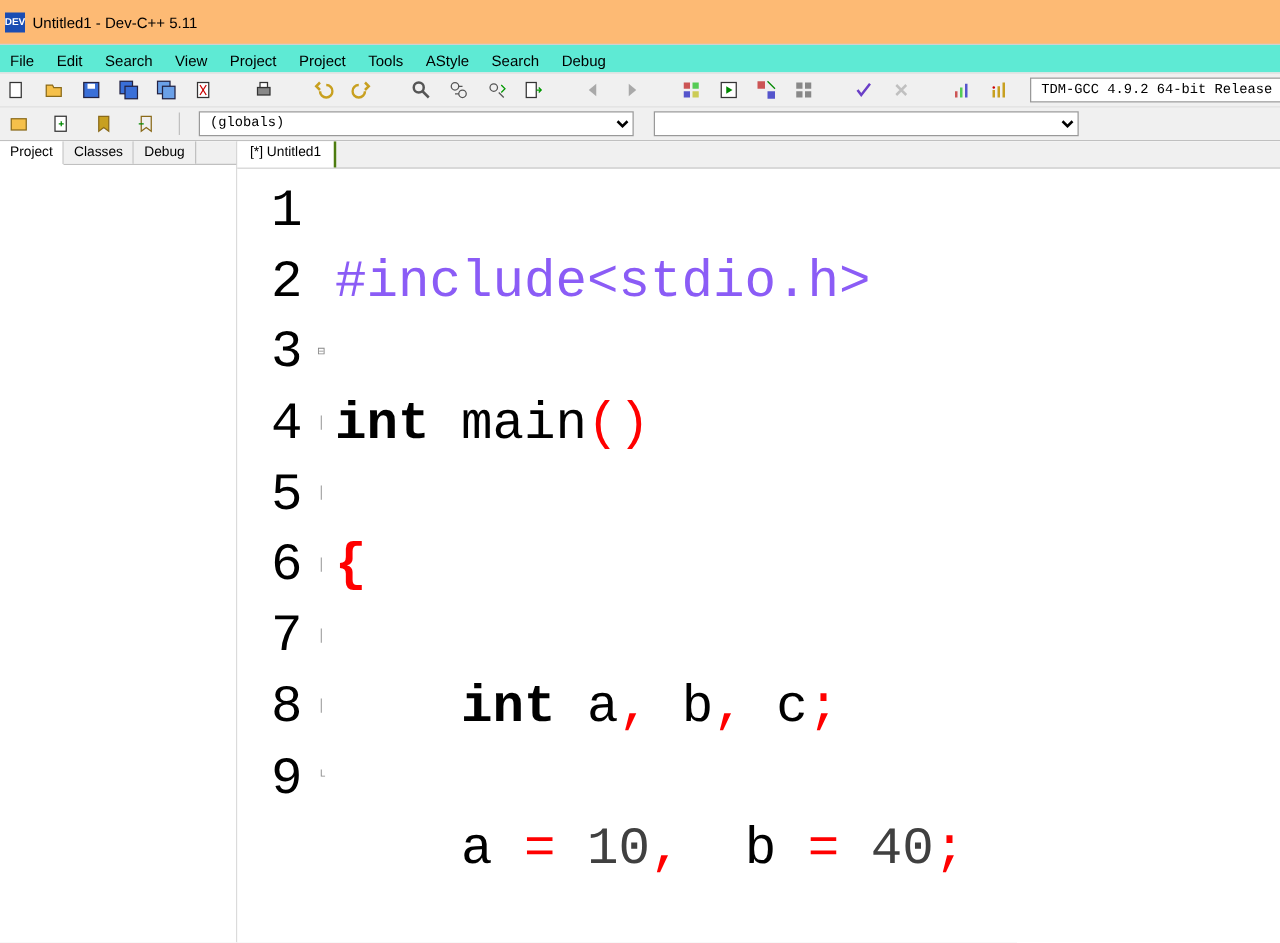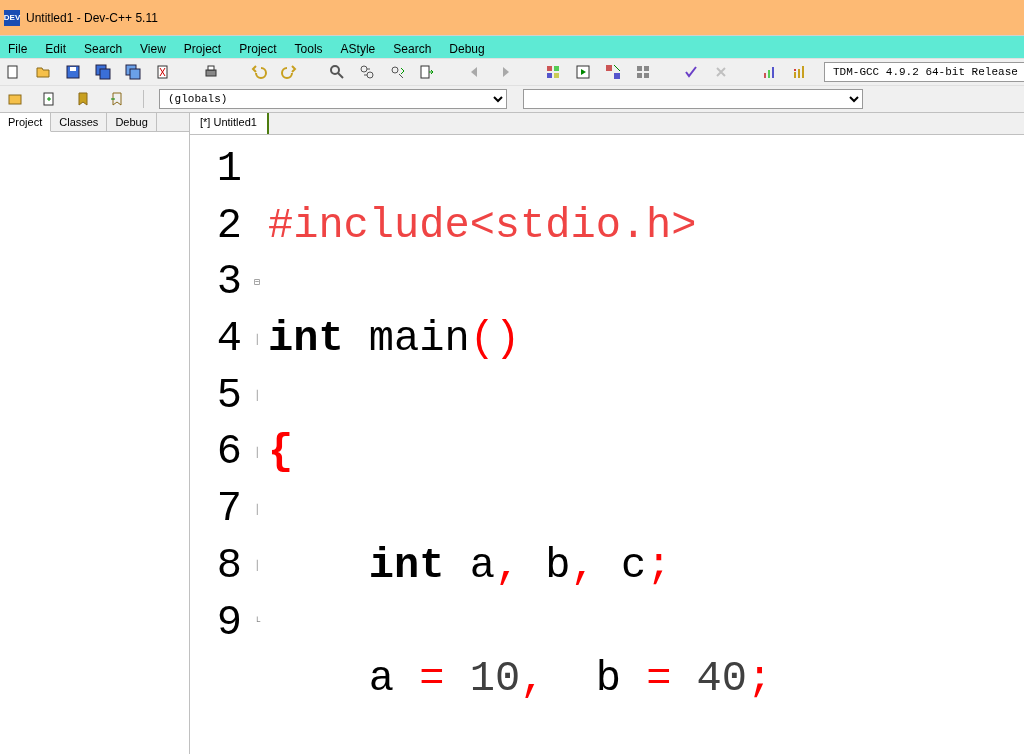--- a/index.html
+++ b/index.html
@@ -177,21 +177,21 @@
     justify-content: center;
     height: 56.7px;
   }
   .code-lines {
     flex: 1;
     padding: 6px 4px;
     white-space: pre;
   }
   .code-line { min-height: 1.35em; }
   
-  .tok-pre  { color: #ef4444; }
+  .tok-pre  { color: #8b5cf6; }
   .tok-kw   { color: #000; font-weight: bold; }
   .tok-punc { color: #ff0000; }
   .tok-brace{ color: #ff0000; font-weight: bold; }
   .tok-num  { color: #404040; }
   .tok-id   { color: #000; }
   
   svg { width: 16px; height: 16px; }
 </style>
 </head>
 <body>

